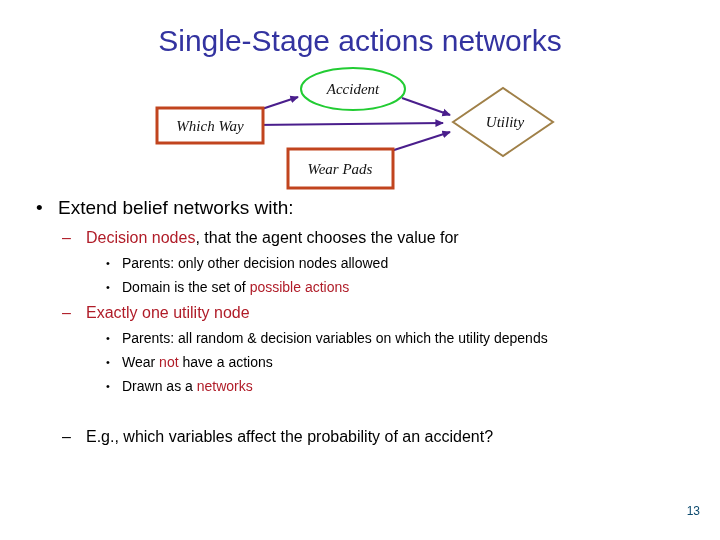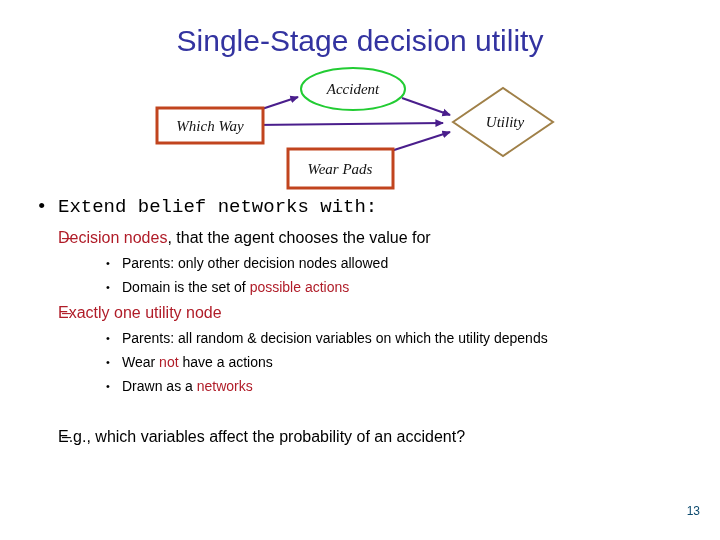--- a/index.html
+++ b/index.html
@@ -43,34 +43,33 @@
     position:absolute;
     left:0;top:195px;width:720px;
   }
   .lvl1{
     position:relative;
     font-size:19px;
     color:#000000;
     margin:0 0 6px 0;
     padding-left:58px;
     line-height:25px;
-    font-family:Liberation Mono, monospace;
   }
   .lvl1::before{
     content:"\2022";
     position:absolute;
     left:36px;
     font-size:19px;
     color:#000000;
   }
   .lvl2{
     position:relative;
     font-size:16px;
     margin:4px 0 4px 0;
-    padding-left:58px;
+    padding-left:86px;
     line-height:23px;
     color:#000000;
   }
   .lvl2::before{
     content:"\2013";
     position:absolute;
     left:62px;
     font-size:16px;
   }
   .lvl2.red, .lvl2.red::before{color:#B01C28;}
@@ -99,21 +98,21 @@
     right:20px;bottom:22px;
     font-size:12px;
     color:#0c4a6e;
   }
 </style>
 </head>
 <body>
 
 <div id="slide">
 
-  <div class="slide-title">Single-Stage decision utility</div>
+  <div class="slide-title">Single-Stage actions networks</div>
 
   <div class="diagram">
     <svg width="450" height="140" viewBox="0 0 450 140" xmlns="http://www.w3.org/2000/svg">
       <defs>
         <marker id="ah" markerWidth="9" markerHeight="9" refX="7.6" refY="4.5" orient="auto" markerUnits="userSpaceOnUse">
           <path d="M0,0.6 L8.6,4.5 L0,8.4 Z" fill="#4A1E8C"></path>
         </marker>
       </defs>
 
       <g>

